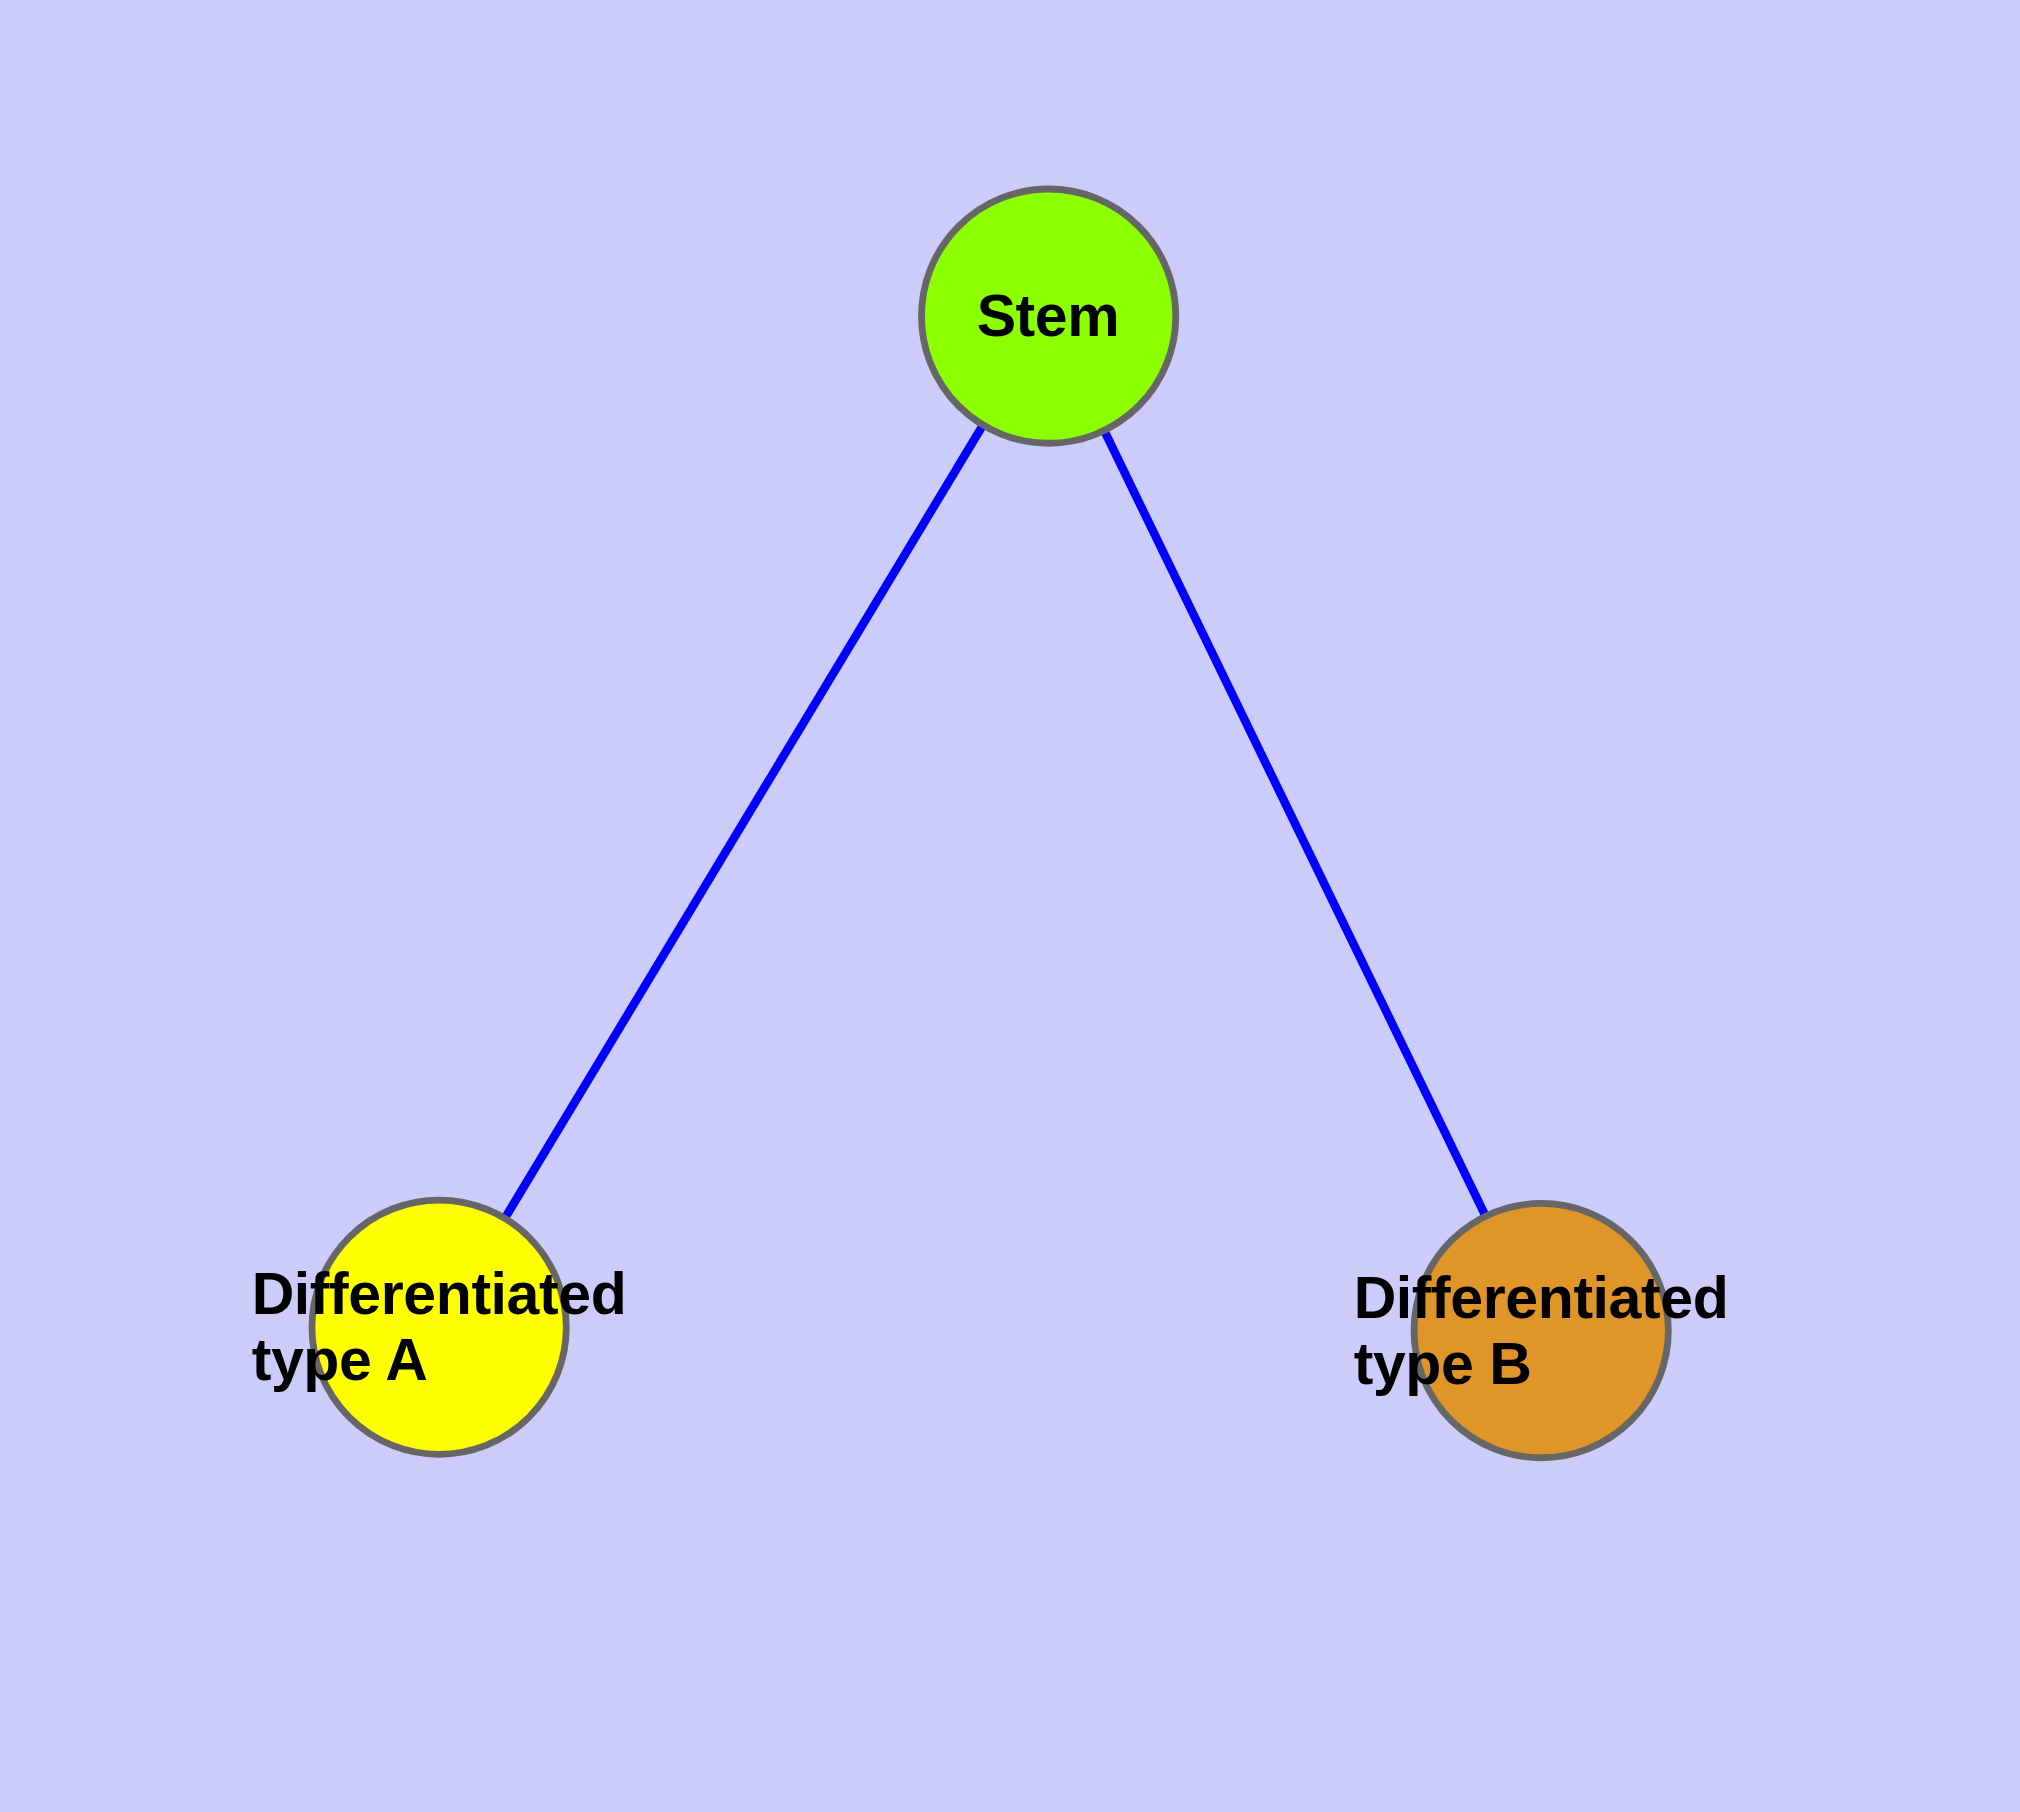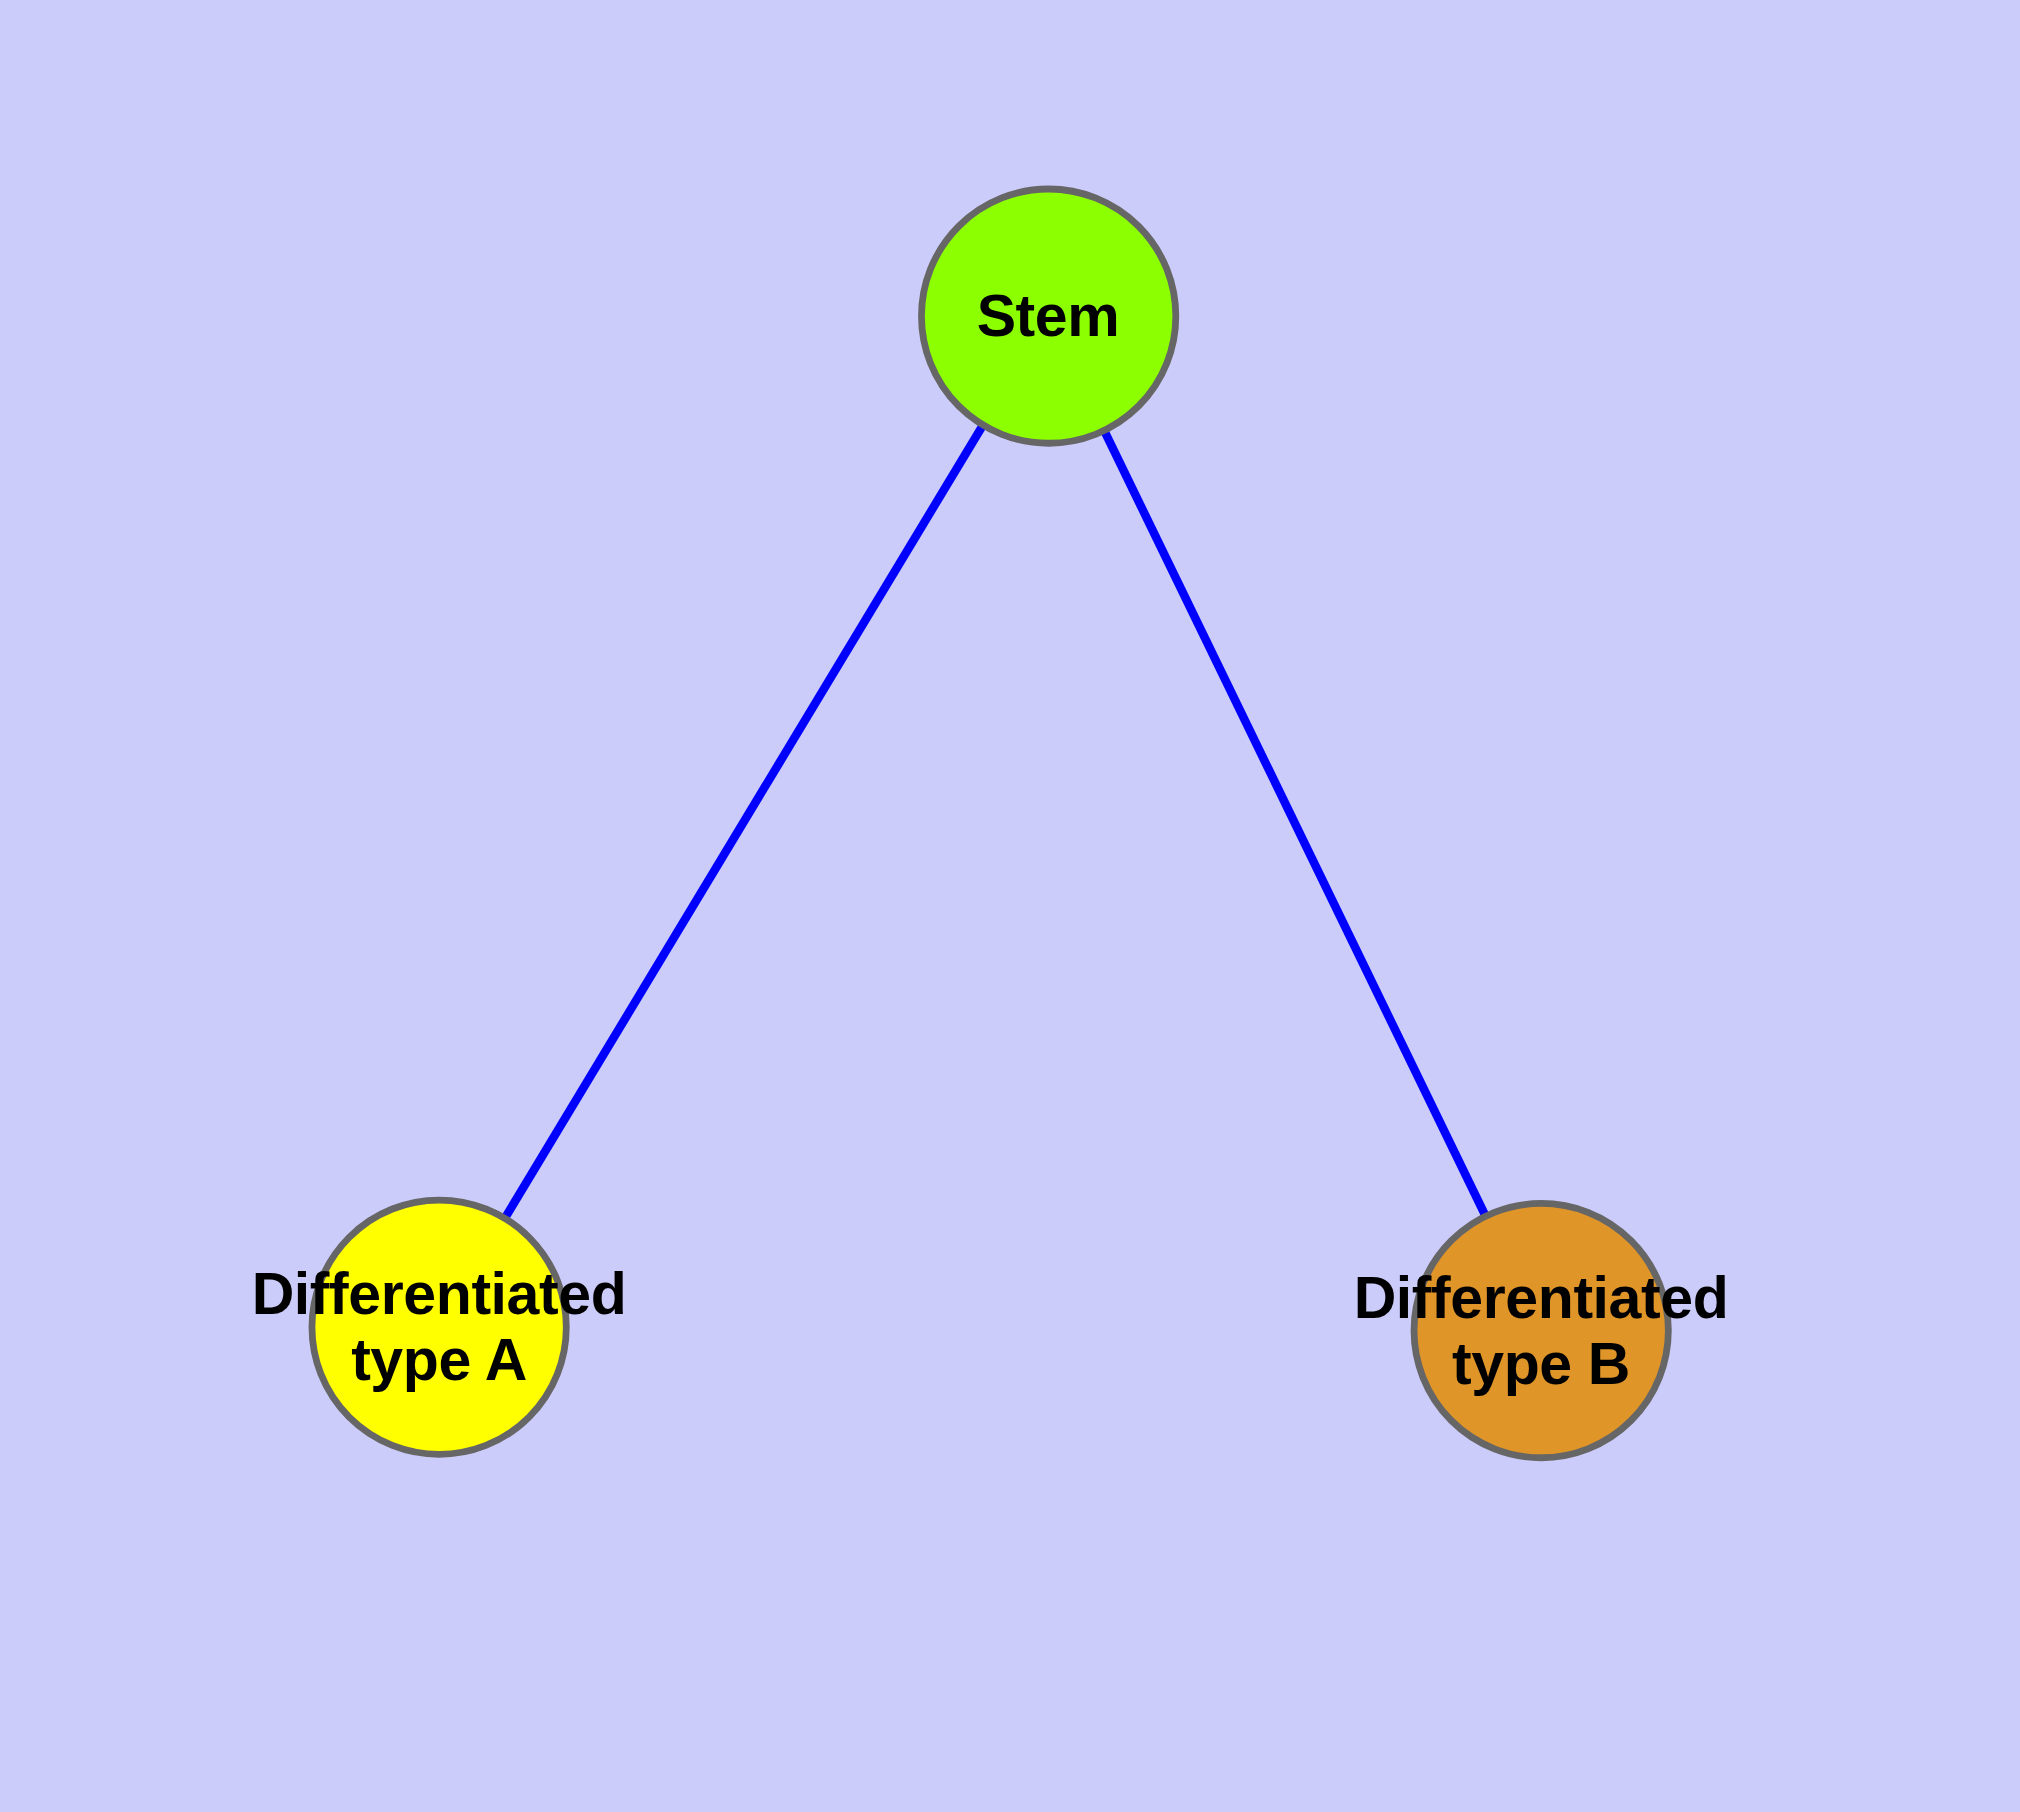--- a/index.html
+++ b/index.html
@@ -21,21 +21,20 @@
     height: 100%;
   }
   #graph-svg {
     position: absolute;
     left: 0; top: 0;
     width: 2021px;
     height: 1812px;
   }
   .node-label {
     position: absolute;
-    text-align: center;
     font-weight: bold;
     font-size: 59px;
     line-height: 1.12;
     color: #000000;
     white-space: pre;
     transform: translate(-50%, -50%);
     pointer-events: none;
     letter-spacing: -0.4px;
   }
 </style>

